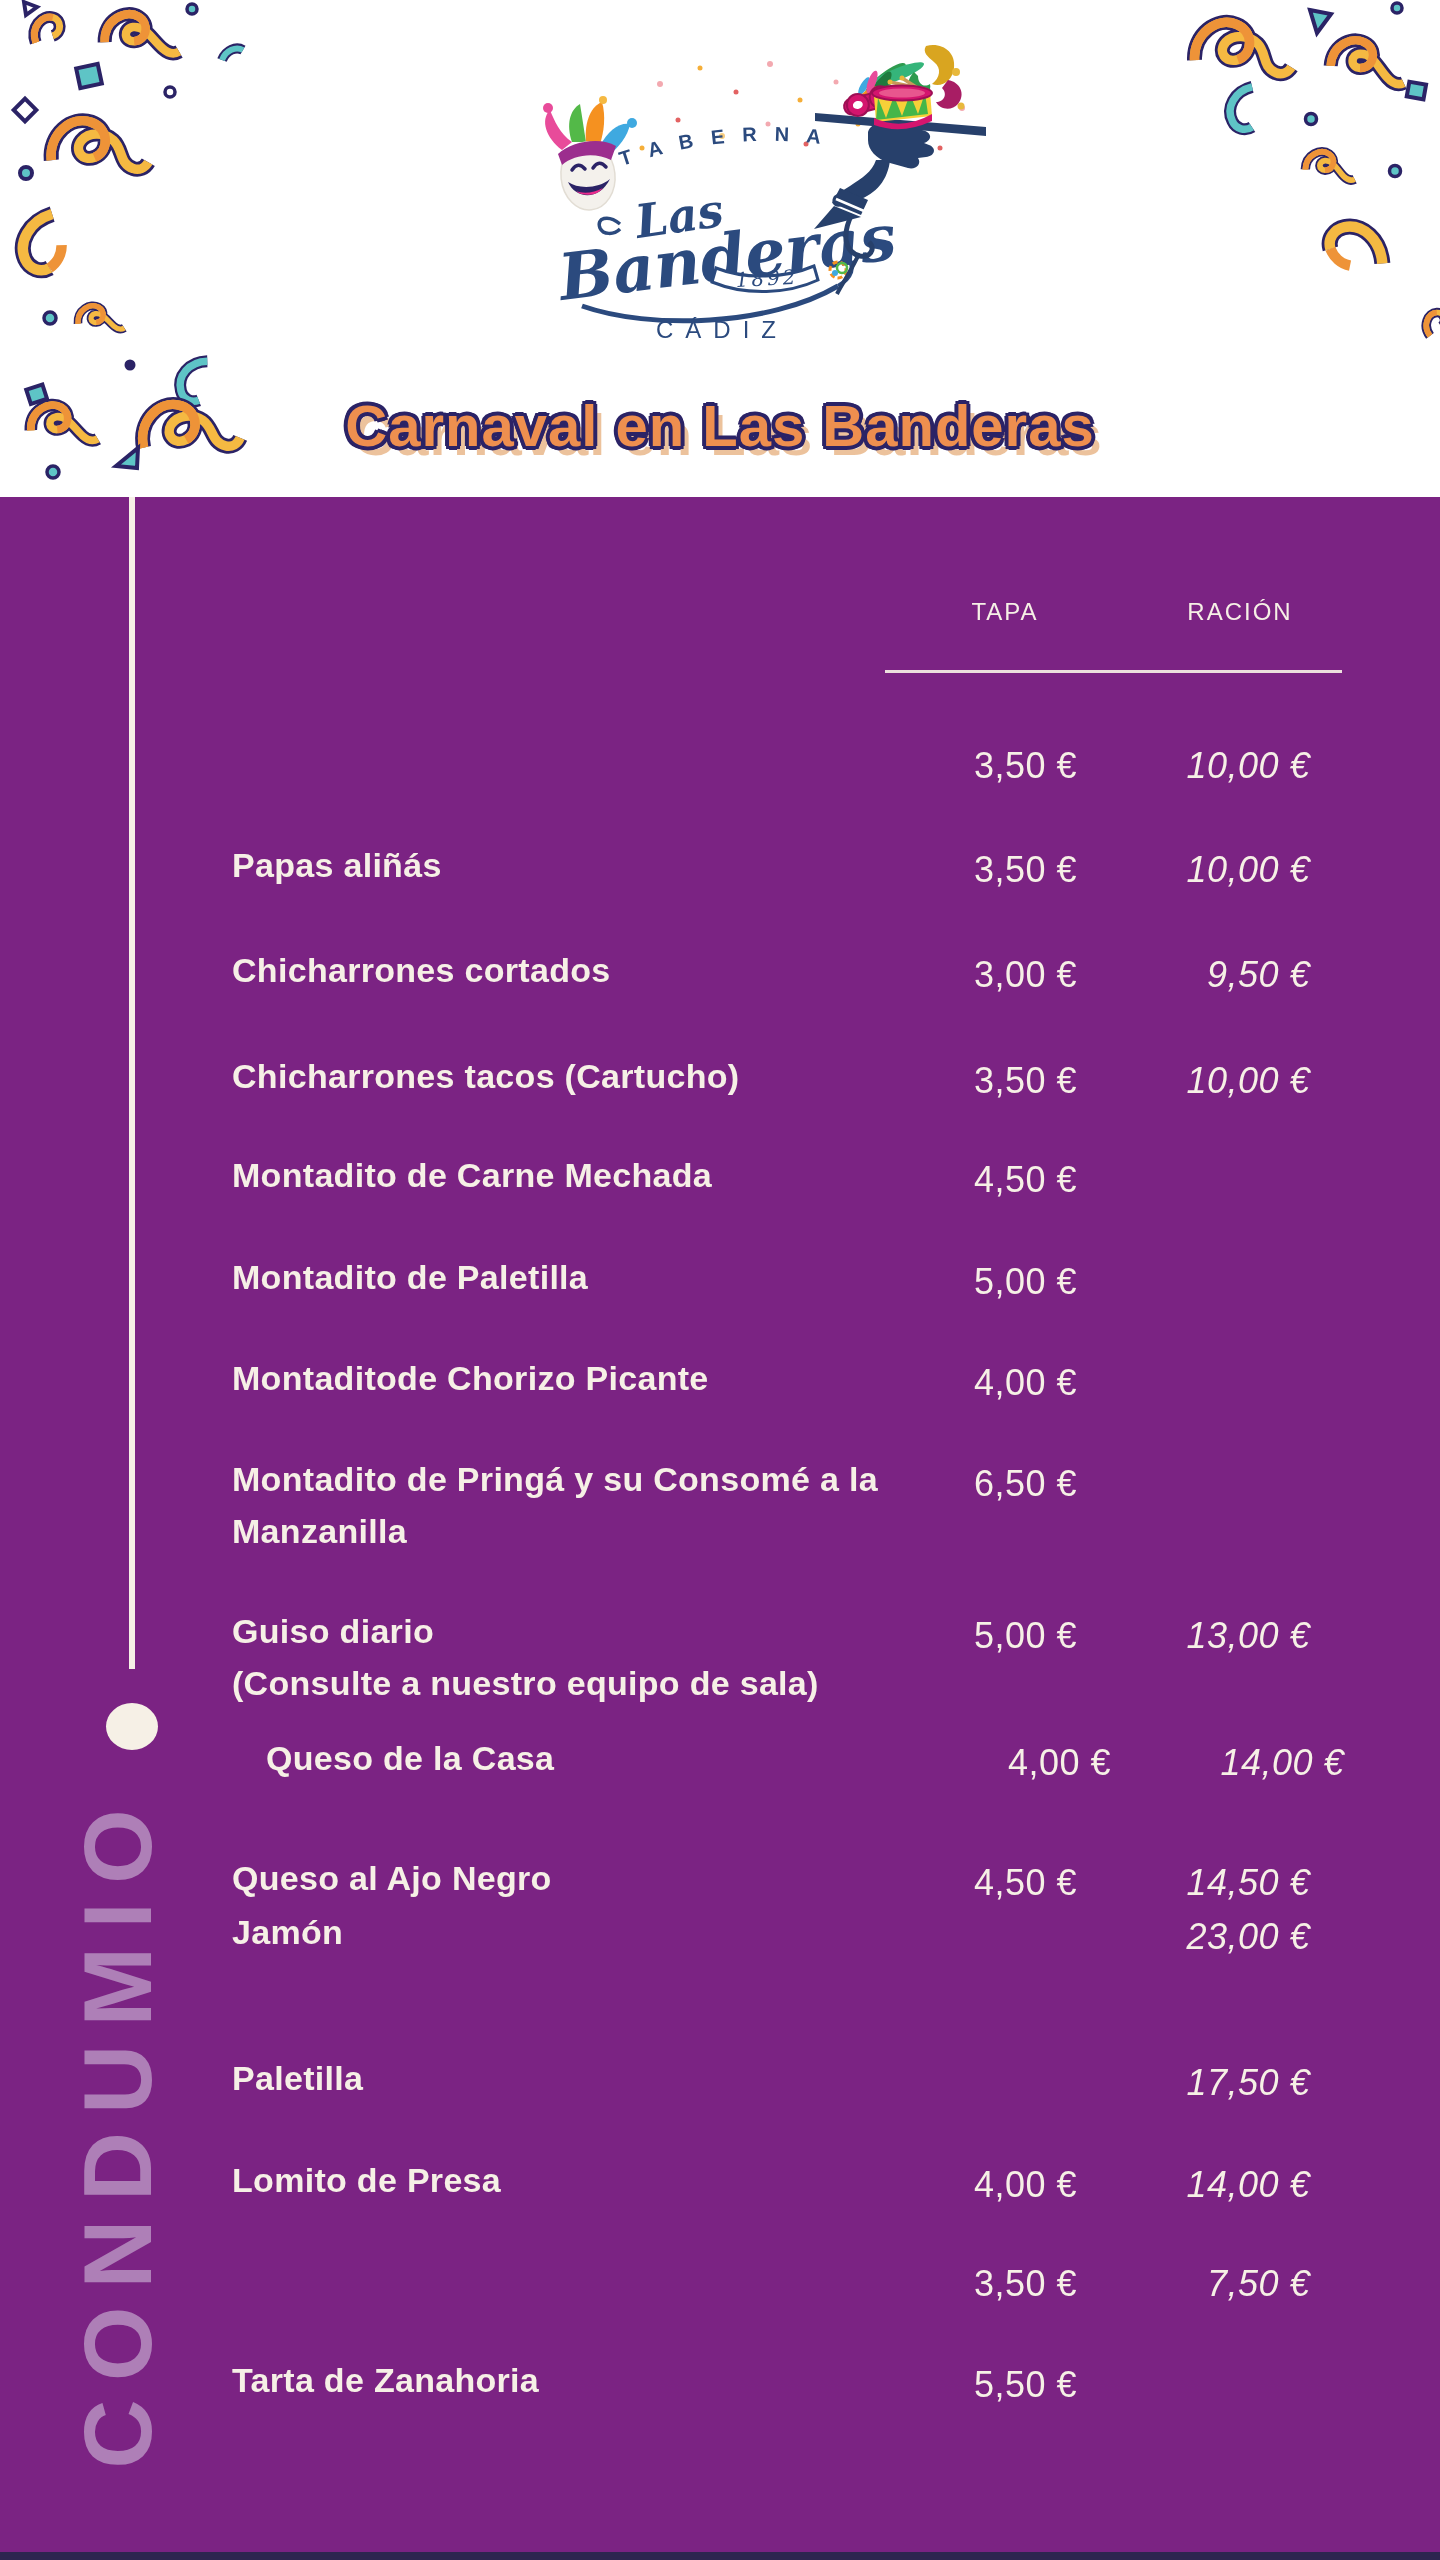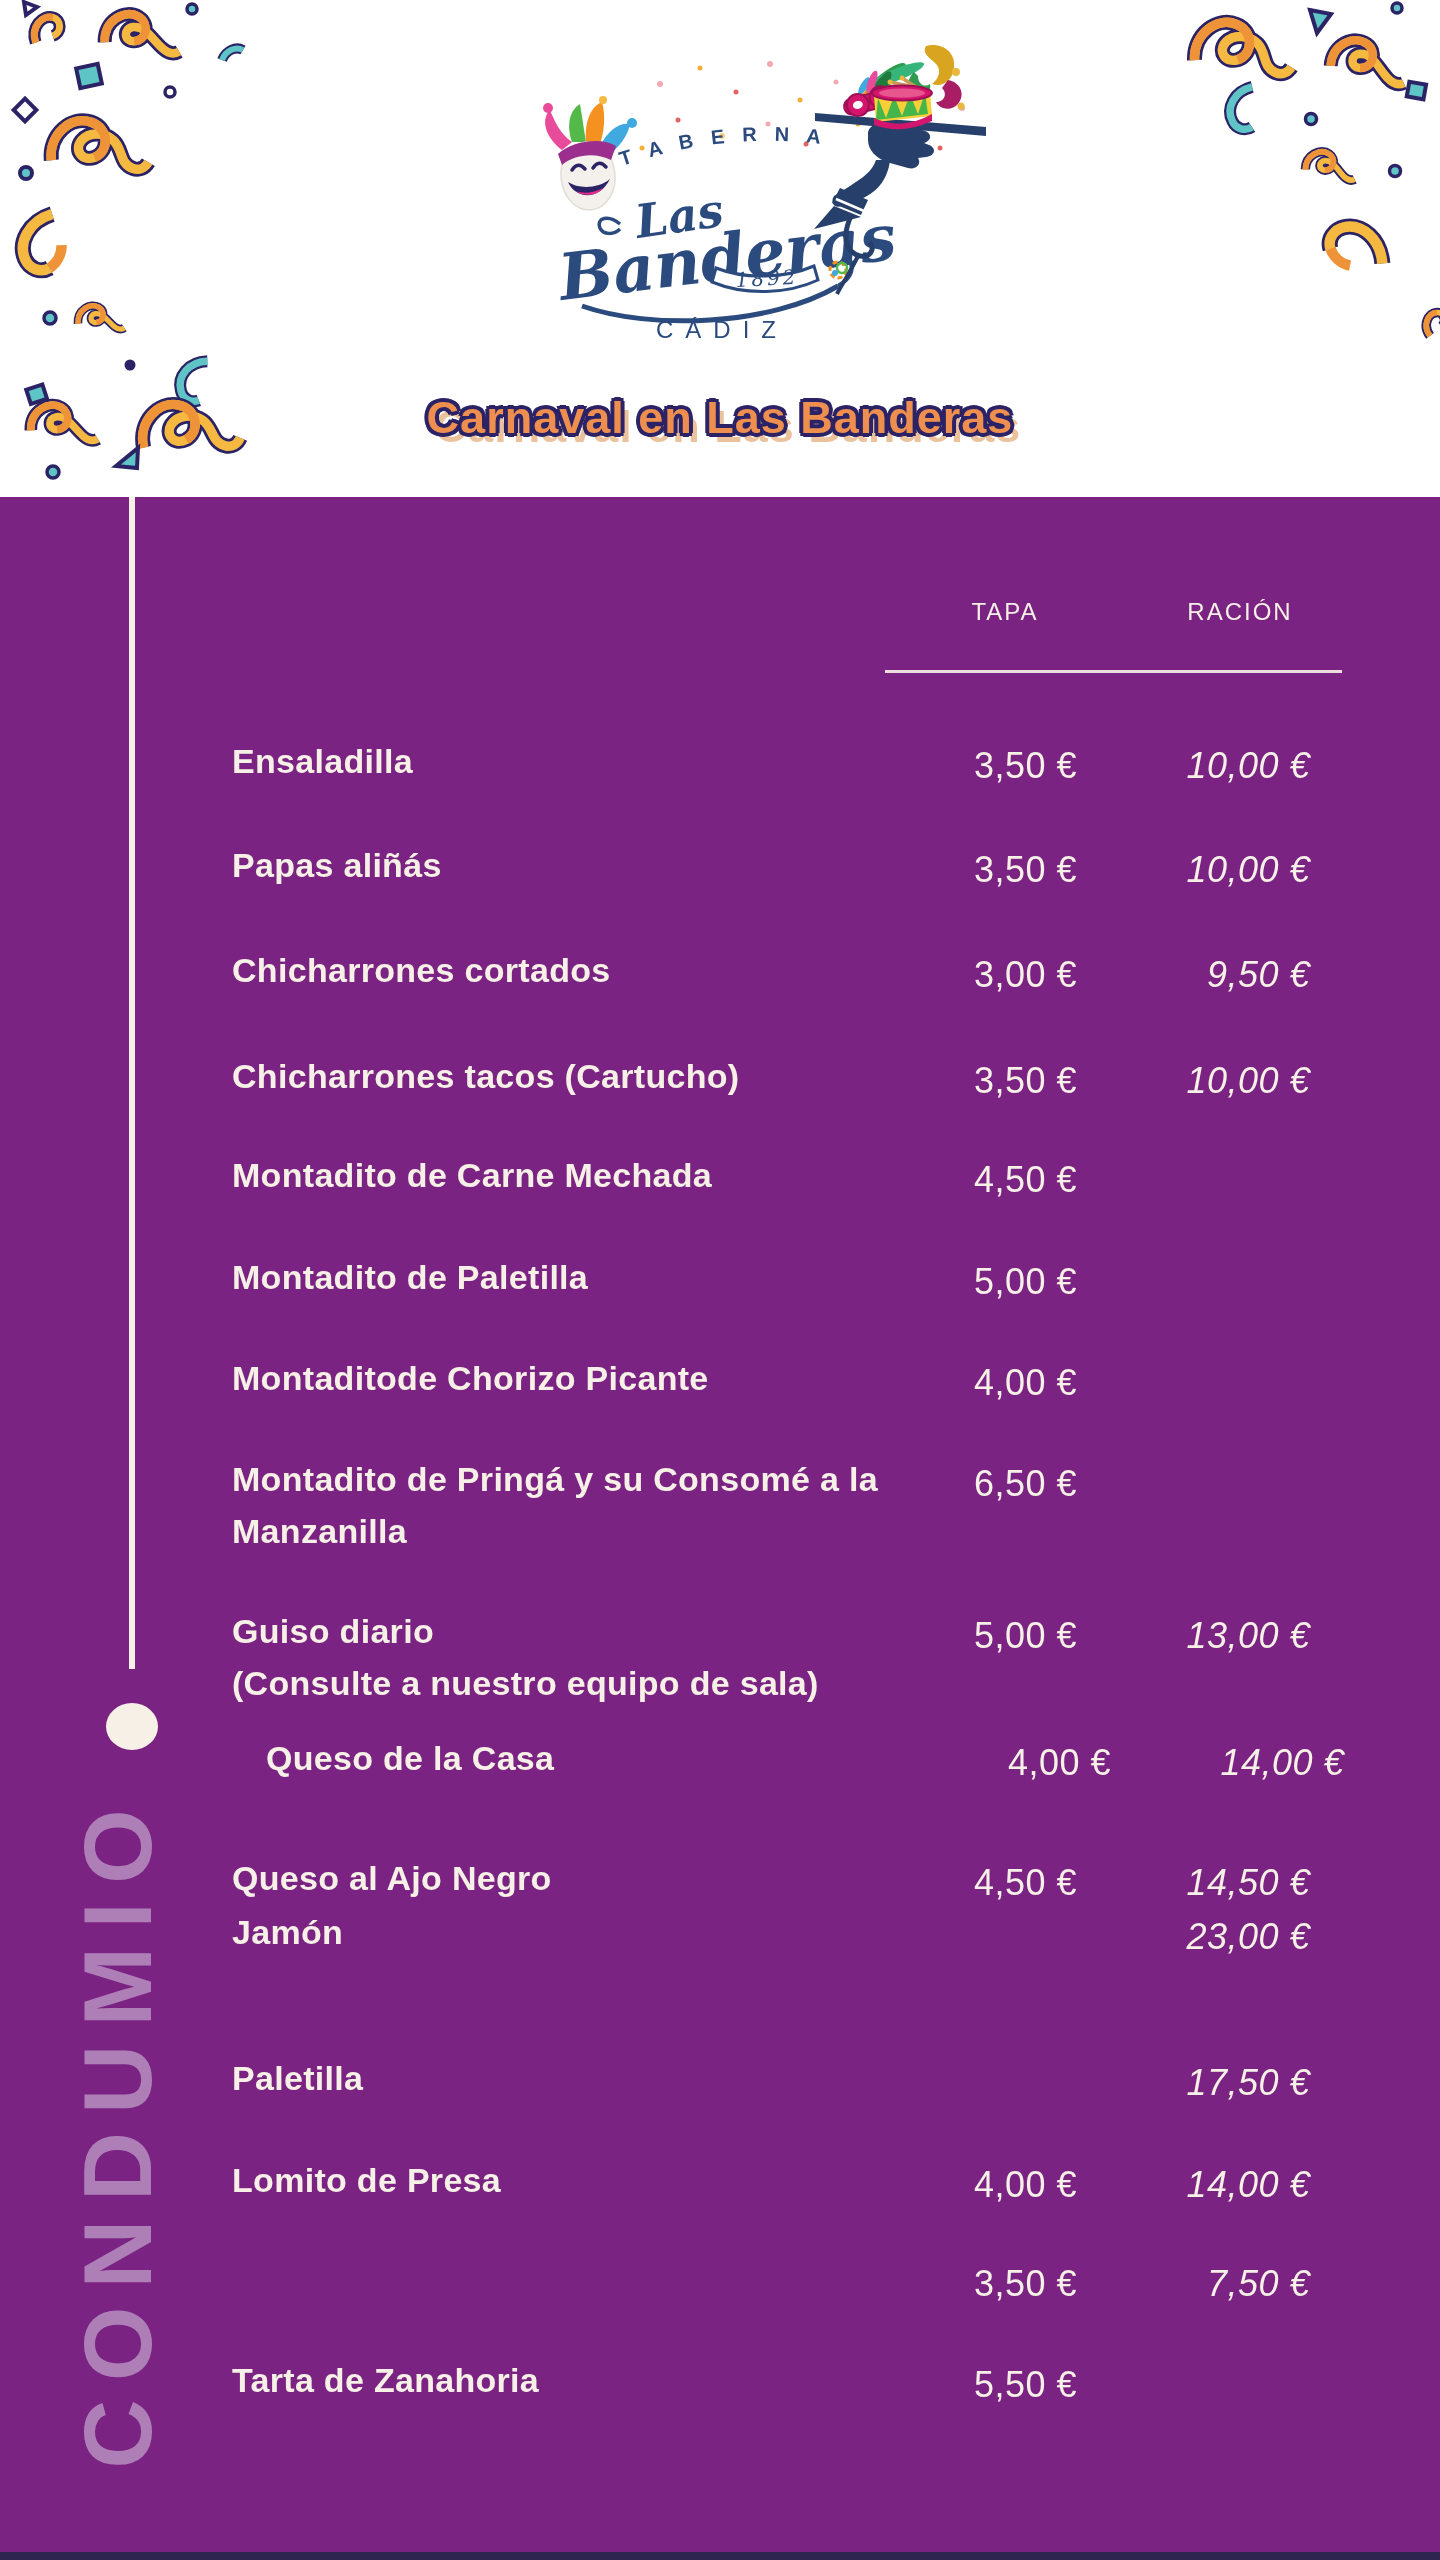--- a/index.html
+++ b/index.html
@@ -1,21 +1,21 @@
 <!DOCTYPE html>
 <html style="--background_purple: #7B2383; --text_cream: #F6F0E6; --label_mauve: #AE7FB7; --title_orange: #EE8F4F; --title_outline_navy: #2B2366; --logo_navy: #2B4A7E; --confetti_yellow: #F5B942; --confetti_orange: #EE9338; --confetti_teal: #5EC4C6; --confetti_navy: #2B2366; --footer_bar: #2E2550;"><head>
 <meta charset="utf-8">
 <style>
   html,body{margin:0;padding:0;background:#888;}
   .page{position:relative;width:1440px;height:2560px;margin:0 auto;background:#ffffff;
         overflow:hidden;font-family:"Liberation Sans",sans-serif;}
   
   .header-white{position:absolute;left:0;top:0;width:1440px;height:497px;background:#ffffff;}
   .carnival-title{position:absolute;left:0;top:392px;width:1440px;text-align:center;
-        font-size:45px;font-weight:bold;letter-spacing:1px;color:var(--title_orange,#EE8F4F);
+        font-size:58px;font-weight:bold;letter-spacing:1px;color:var(--title_orange,#EE8F4F);
         text-shadow:
           4px 0 0 var(--title_outline_navy,#2B2366),-4px 0 0 var(--title_outline_navy,#2B2366),
           0 4px 0 var(--title_outline_navy,#2B2366),0 -4px 0 var(--title_outline_navy,#2B2366),
           3px 3px 0 var(--title_outline_navy,#2B2366),-3px 3px 0 var(--title_outline_navy,#2B2366),
           3px -3px 0 var(--title_outline_navy,#2B2366),-3px -3px 0 var(--title_outline_navy,#2B2366),
           8px 9px 0 rgba(221,144,74,0.55);}
   
   .menu-bg{position:absolute;left:0;top:497px;width:1440px;height:2056px;background:var(--background_purple,#7B2383);}
   .footer-bar{position:absolute;left:0;top:2552px;width:1440px;height:8px;background:var(--footer_bar,#2E2550);}
   .vline{position:absolute;left:129px;top:497px;width:6px;height:1172px;background:var(--text_cream,#F6F0E6);}
@@ -218,21 +218,20 @@
   <div class="vline"></div>
   <div class="side-dot"></div>
   <div class="condumio">CONDUMIO</div>
 
   <div class="col-head tapa">TAPA</div>
   <div class="col-head racion">RACIÓN</div>
   <div class="head-rule"></div>
 
   <div id="rows">
       <div class="row" style="top: 735px;">
-        <div class="iname">Ensaladilla</div>
         <div class="price tapa">3,50 €</div>
         <div class="price racion">10,00 €</div>
       </div>
       <div class="row" style="top: 839px;">
         <div class="iname">Papas aliñás</div>
         <div class="price tapa">3,50 €</div>
         <div class="price racion">10,00 €</div>
       </div>
       <div class="row" style="top: 944px;">
         <div class="iname">Chicharrones cortados</div>

